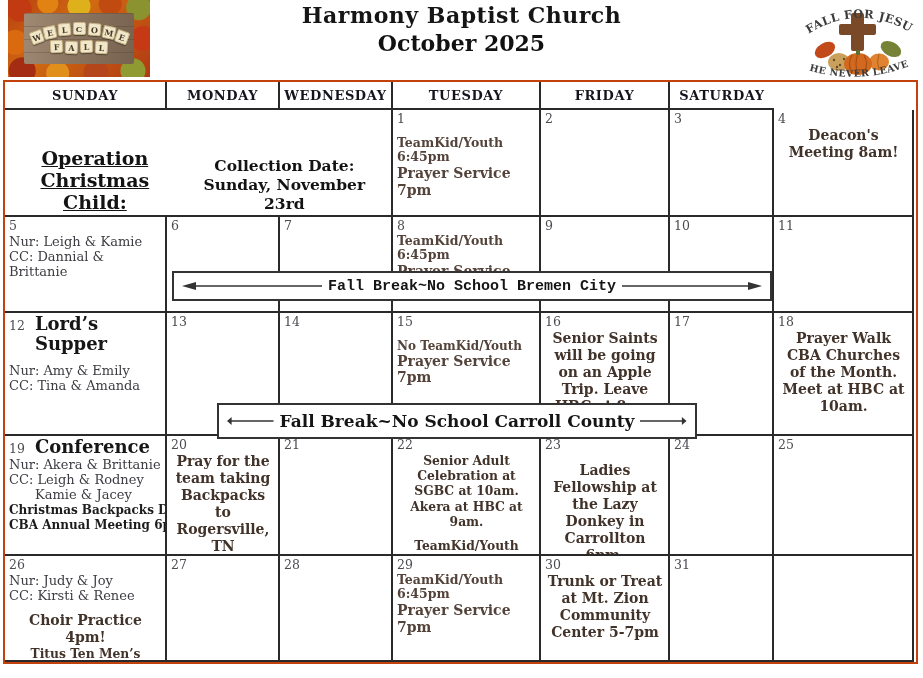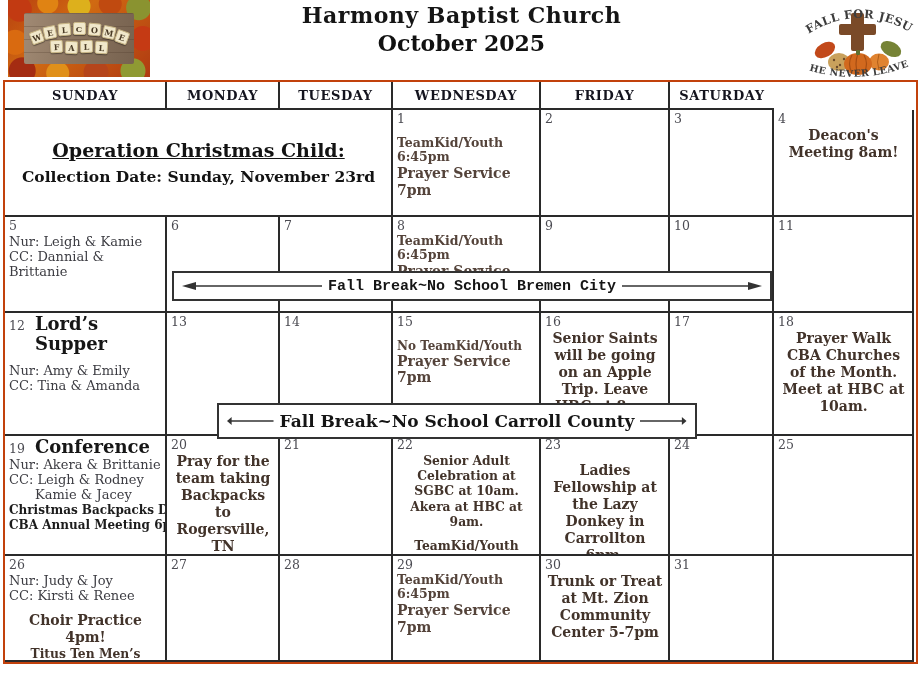--- a/index.html
+++ b/index.html
@@ -58,22 +58,22 @@
   .ln.nm    { font-size:13px; color:#3c3c42; }
   .ln.nmind { font-size:13px; color:#3c3c42; padding-left:26px; }
   .ln.svc   { font-size:12.5px; font-weight:bold; color:#54433a; }
   .ln.svc2  { font-size:14px;  font-weight:bold; color:#54433a; }
   .ln.svcsm { font-size:12px;  font-weight:bold; color:#54433a; }
   .ln.blk   { font-size:12px;  font-weight:bold; color:#1c1c1c; white-space:nowrap; line-height:1.25; }
   .ln.ctr   { font-size:14px;  font-weight:bold; color:#42332a; text-align:center; line-height:1.22; }
   .ln.ctrsm { font-size:12.3px;font-weight:bold; color:#42332a; text-align:center; line-height:1.25; }
   .ln.gap   { height:9px; }
 
-  .announce { grid-column:span 3; display:flex; flex-direction:column;
-              align-items:center; justify-content:center; text-align:center; }
+  .announce { grid-column:span 3; display:flex; flex-direction:row;
+              align-items:flex-end; justify-content:center; text-align:center; }
   .ann-title { font-size:19px; font-weight:bold; color:#131313; text-decoration:underline; }
   .ann-sub   { font-size:15.5px; font-weight:bold; color:#131313; margin-top:6px; }
 
   
   .banner { position:absolute; background:#fff; border:2px solid #333;
             display:flex; align-items:center; z-index:5; padding:0 8px; }
   .banner-1 { left:167px; top:189px; width:600px; height:30px;font-family:Liberation Mono, monospace; }
   .banner-2 { left:212px; top:321px; width:480px; height:36px; }
   .banner-text { font-weight:bold; color:#151515; white-space:nowrap; padding:0 6px; }
   .banner-1 .banner-text { font-size:15px; }
@@ -138,22 +138,22 @@
     </text>
     <text font-size="9.5" font-weight="bold" fill="#3d3d3d" letter-spacing="0.4" font-family="DejaVu Serif, Liberation Serif, serif">
       <textPath href="#arcBot" startOffset="2">HE NEVER LEAVES</textPath>
     </text>
   </svg>
 
   <div class="cal-table">
     <div class="wk-row">
       <div class="wk-cell">SUNDAY</div>
       <div class="wk-cell">MONDAY</div>
+      <div class="wk-cell">WEDNESDAY</div>
       <div class="wk-cell">TUESDAY</div>
-      <div class="wk-cell">WEDNESDAY</div>
       <div class="wk-cell">FRIDAY</div>
       <div class="wk-cell">SATURDAY</div>
     </div>
     <div class="cal-grid" id="cal-grid">
         <div class="cell announce" style="grid-column: span 3;">
           <div class="ann-title">Operation Christmas Child:</div>
           <div class="ann-sub">Collection Date: Sunday, November 23rd</div>
         </div>
         <div class="cell">
           <div class="celltop">

